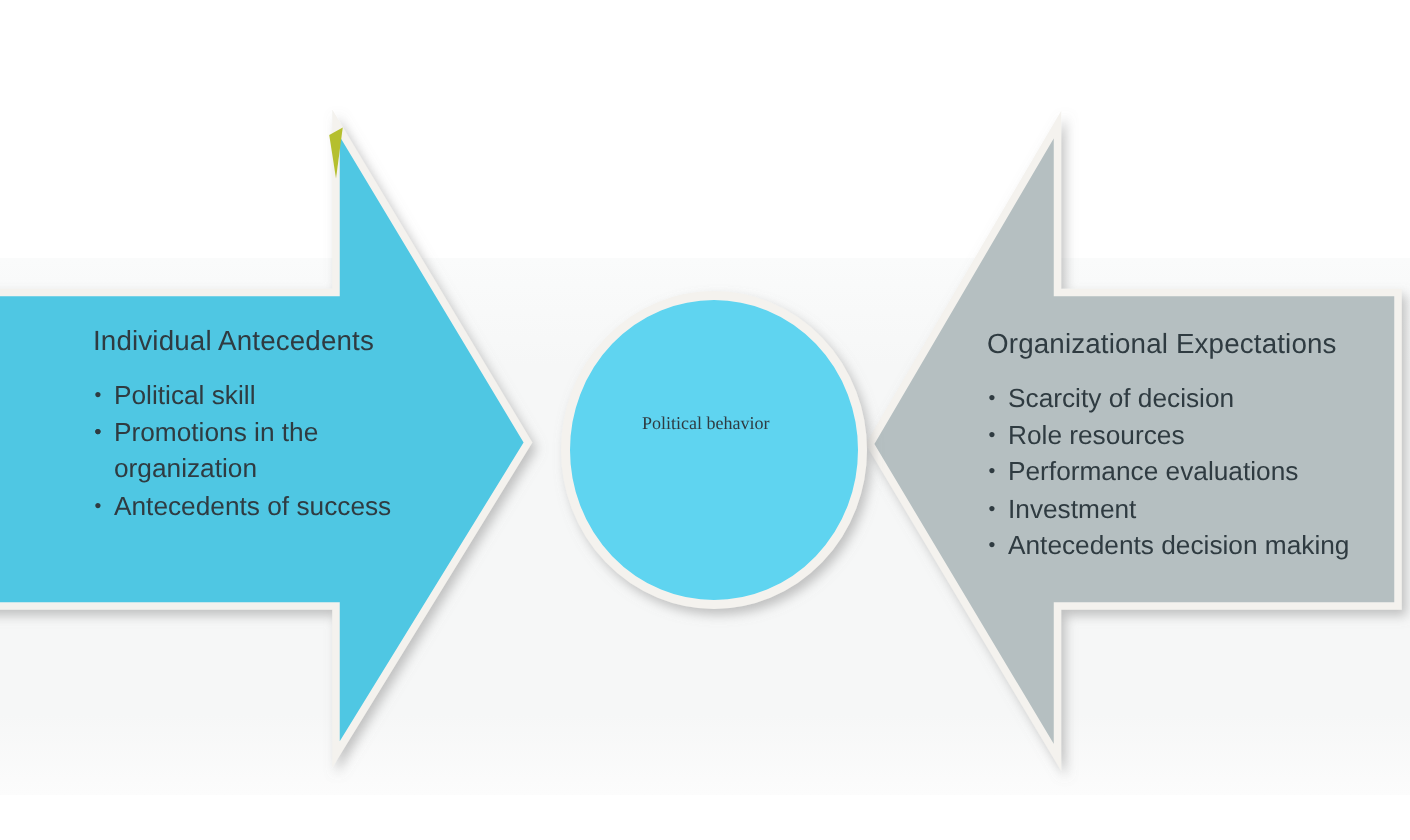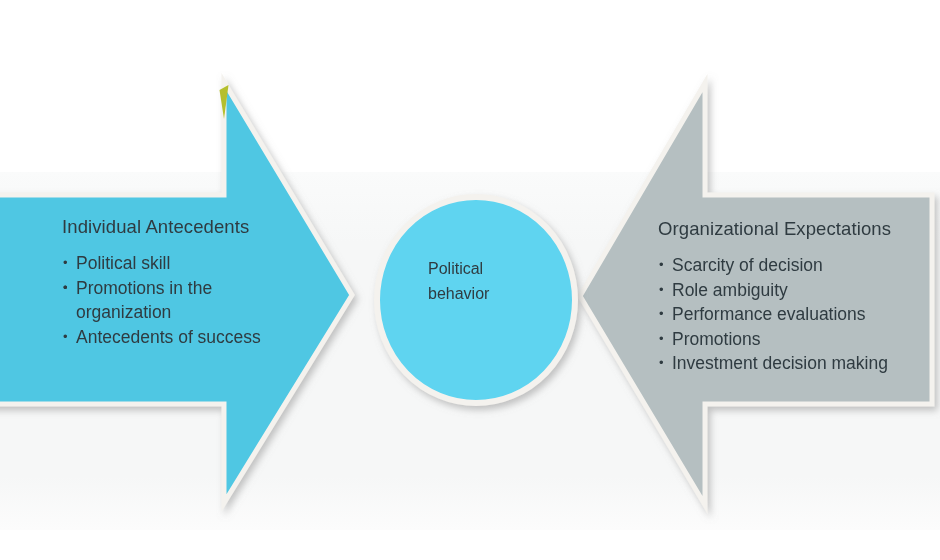--- a/index.html
+++ b/index.html
@@ -26,22 +26,22 @@
     font-size:17.5px;line-height:24.5px;
   }
   ul.bullets li{position:relative;padding-left:14px;}
   ul.bullets .dot{
     position:absolute;left:1px;top:0;
     font-size:13px;line-height:24.5px;
   }
   #left-text{left:44px;top:216px;width:216px;margin-left:18px;}
   #right-text{left:658px;top:218px;width:252px;}
   #circle-label{
-    left:428px;top:256px;width:95px;
-    font-size:16px;line-height:25px;
+    left:428px;top:270px;width:95px;
+    font-size:12px;line-height:25px;font-family:Liberation Serif, serif;
   }
 </style>
 </head>
 <body>
 
 <div class="canvas">
 
   <div class="bg-band"></div>
 
   <svg class="shapes" width="940" height="560" viewBox="0 0 940 560">
@@ -84,32 +84,32 @@
 
   <div class="textblock" id="right-text">
     <div class="block-title">Organizational Expectations</div>
     <ul class="bullets">
 
         <li>
           <span class="dot">•</span><span>Scarcity of decision</span>
         </li>
 
         <li>
-          <span class="dot">•</span><span>Role ambiguity</span>
+          <span class="dot">•</span><span>Role resources</span>
         </li>
 
         <li>
           <span class="dot">•</span><span>Performance evaluations</span>
         </li>
 
         <li>
-          <span class="dot">•</span><span>Promotions</span>
+          <span class="dot">•</span><span>Investment</span>
         </li>
 
         <li>
-          <span class="dot">•</span><span>Investment decision making</span>
+          <span class="dot">•</span><span>Antecedents decision making</span>
         </li>
       </ul>
   </div>
 
   <div class="textblock" id="circle-label">Political behavior</div>
 
 </div>
 
 </body></html>

